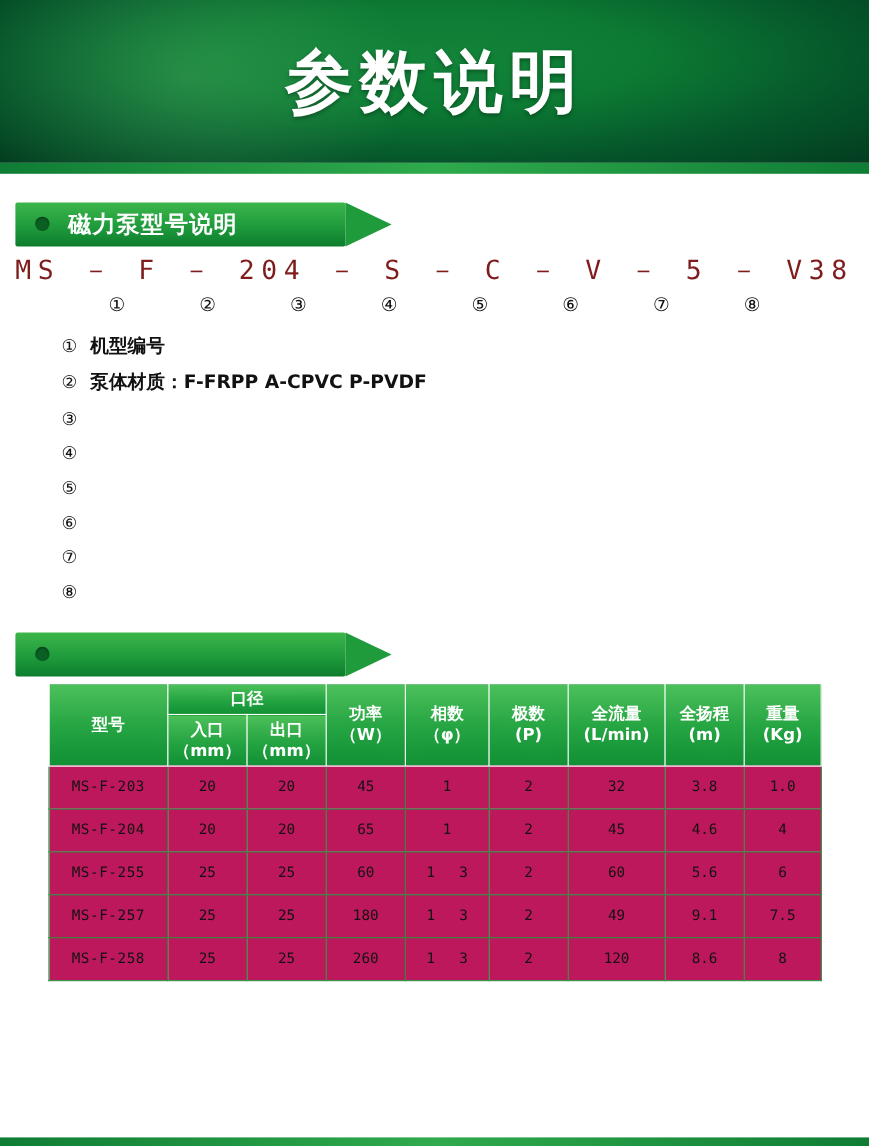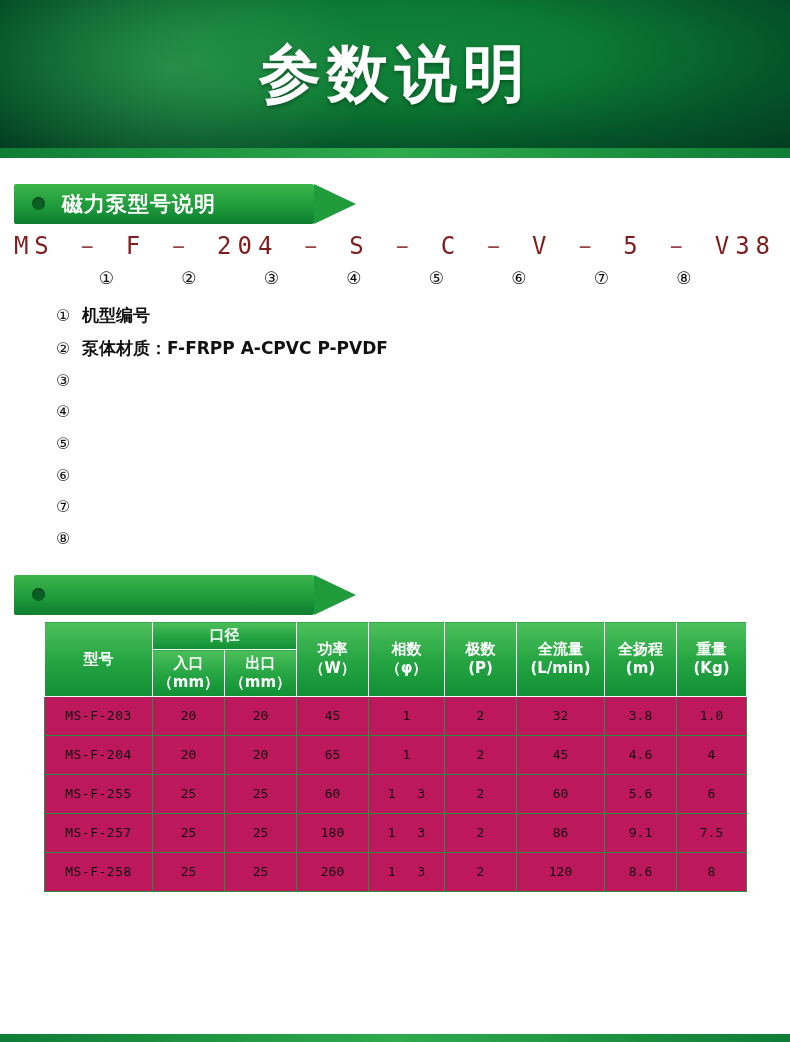--- a/index.html
+++ b/index.html
@@ -356,21 +356,21 @@
         <td>25</td>
         <td>25</td>
         <td>180</td>
         <td>
           <div class="sub-split">
             <span>1</span>
             <span>3</span>
           </div>
         </td>
         <td>2</td>
-        <td>86</td>
+        <td>49</td>
         <td>9.1</td>
         <td>7.5</td>
       </tr>
       <tr>
         <td class="model">MS-F-258</td>
         <td>25</td>
         <td>25</td>
         <td>260</td>
         <td>
           <div class="sub-split">

